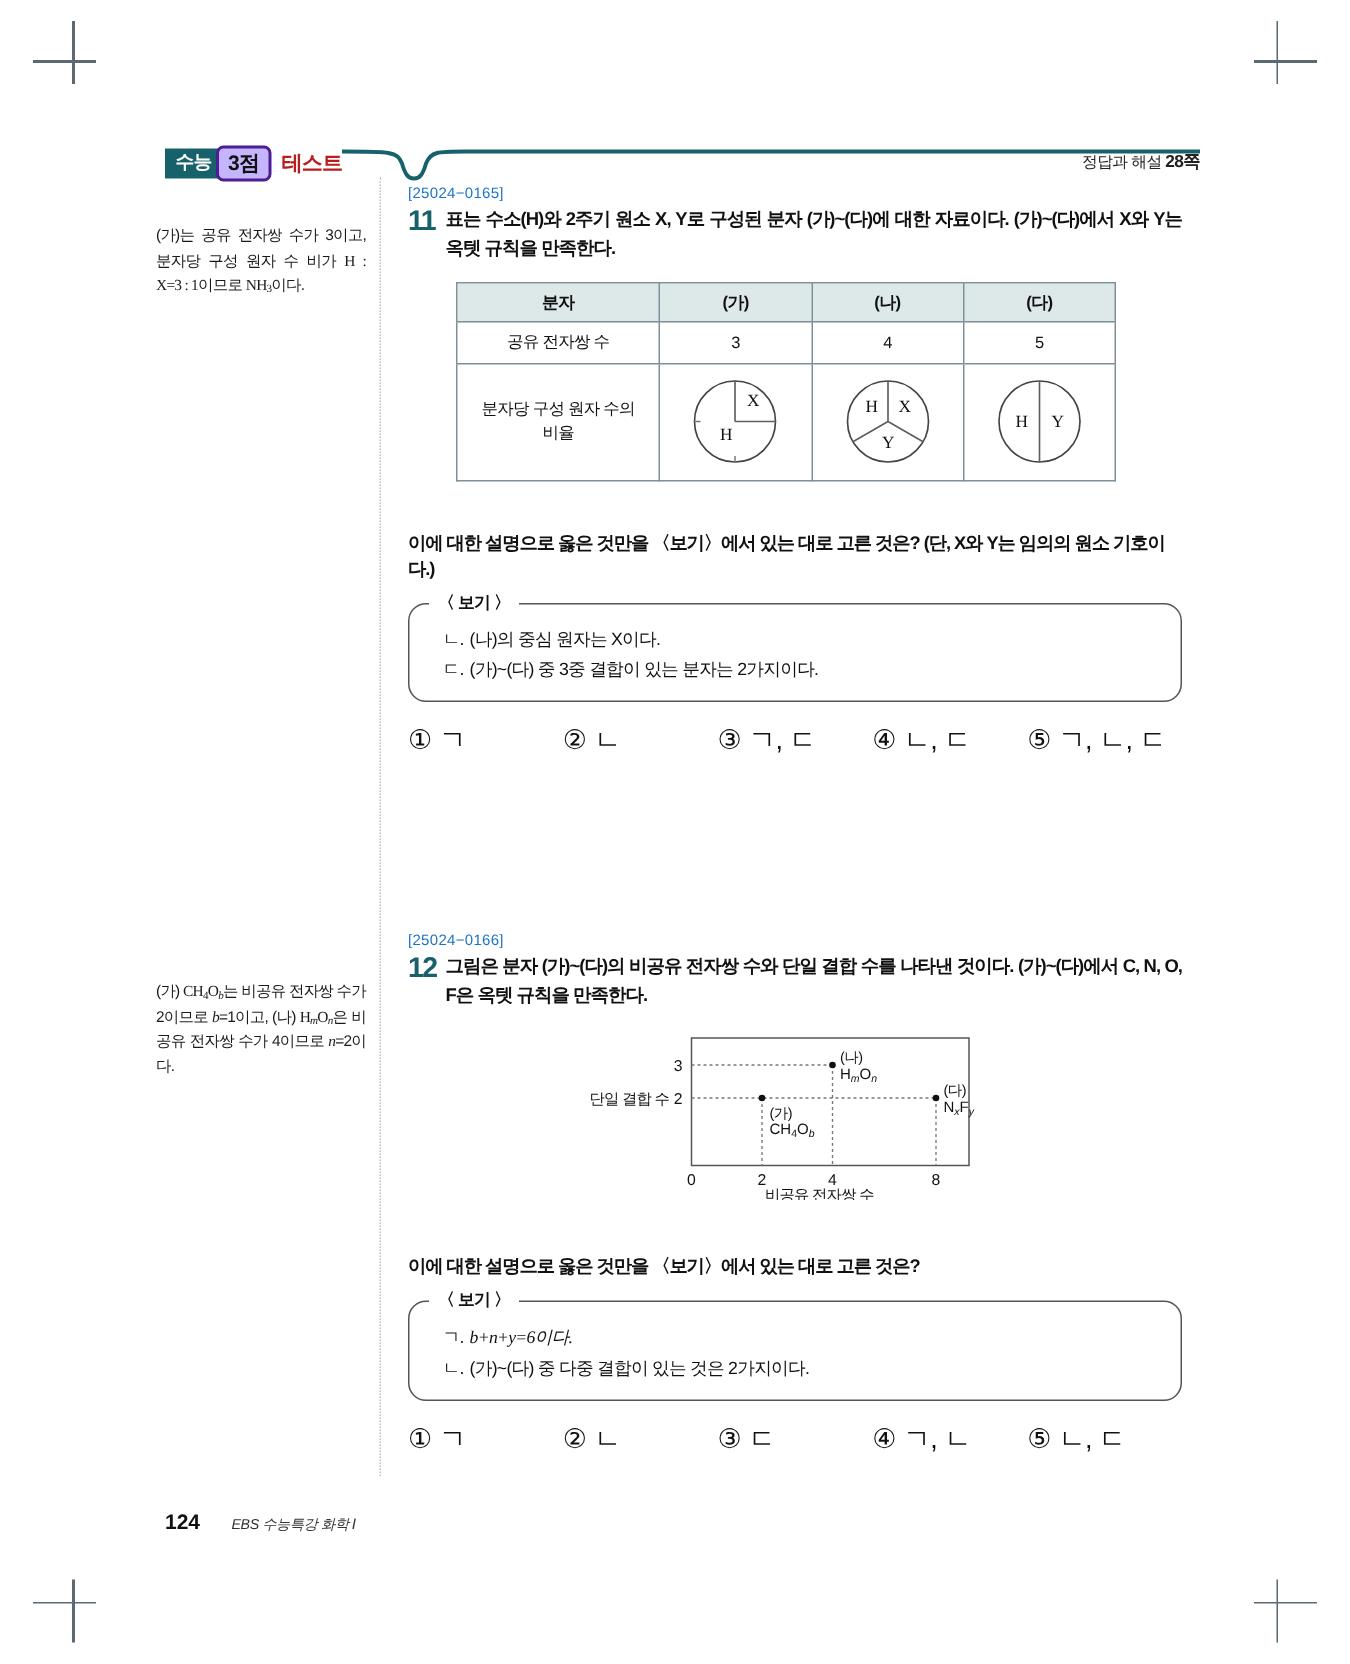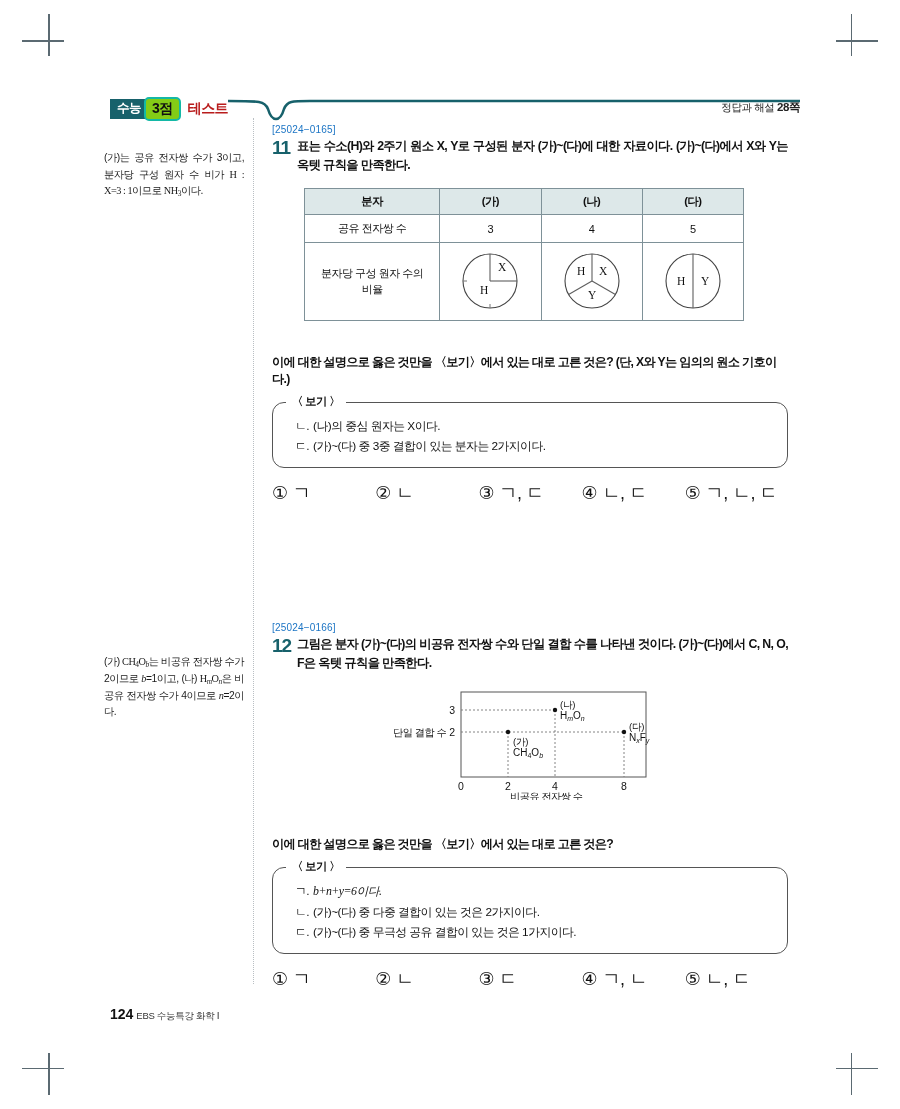--- a/index.html
+++ b/index.html
@@ -39,22 +39,22 @@
     position: absolute; left: 0; top: 0;
     display: flex; align-items: center; height: 22px;
   }
   .badge-suneung {
     background: #17616b; color: #fff;
     font-size: 12.5px; font-weight: bold;
     padding: 3px 7px 4px 7px; letter-spacing: -0.5px;
     line-height: 1;
   }
   .badge-3 {
-    background: #84cc16; color: #111;
-    border: 2px solid #14b8a6; border-radius: 5px;
+    background: #c4b5fd; color: #111;
+    border: 2px solid #4c1d95; border-radius: 5px;
     font-size: 14px; font-weight: bold;
     padding: 1px 6px 2px 6px; margin-left: -4px;
     line-height: 1.15; letter-spacing: -0.5px;
     position: relative; z-index: 2;
   }
   .badge-test {
     font-size: 14px; font-weight: bold; color: #b91c1c;
     margin-left: 7px; letter-spacing: -0.6px;
   }
   .hdr-rule { position: absolute; left: 0; top: 0; width: 100%; height: 100%; }
@@ -171,21 +171,21 @@
   .pt-lbl { font-size: 9.6px; letter-spacing: -0.3px; }
   .pt-lbl-f { font-size: 10px; font-family: "Liberation Serif", serif; }
 
   
   .footer {
     position: absolute; left: 110px; bottom: 86px;
     display: flex; align-items: baseline;
   }
   .pg-num { font-size: 14px; font-weight: bold; color: #111; }
   .pg-book {
-    font-size: 9.5px; color: #333; margin-left: 3px; letter-spacing: -0.3px;
+    font-size: 9.5px; color: #333; margin-left: 21px; letter-spacing: -0.3px; font-style: italic;
   }
 </style>
 </head>
 <body>
 
 <div class="crop tl">
     <i class="v"></i>
     <i class="h"></i>
   </div>
 <div class="crop tr">
@@ -372,23 +372,20 @@
 
   <div class="bogi-block">
     <div class="bogi-tag">〈 보기 〉</div>
     <div class="bogi-box">
       <div class="bogi-item">
         <span class="mark">ㄱ.</span><span class="ital">b+n+y=6이다.</span>
       </div>
       <div class="bogi-item">
         <span class="mark">ㄴ.</span><span>(가)~(다) 중 다중 결합이 있는 것은 2가지이다.</span>
       </div>
-      <div class="bogi-item">
-        <span class="mark">ㄷ.</span><span>(가)~(다) 중 무극성 공유 결합이 있는 것은 1가지이다.</span>
-      </div>
     </div>
   </div>
 
   <div class="choices">
     <span class="ch"><span class="cnum">①</span><span>ㄱ</span></span>
     <span class="ch"><span class="cnum">②</span><span>ㄴ</span></span>
     <span class="ch"><span class="cnum">③</span><span>ㄷ</span></span>
     <span class="ch"><span class="cnum">④</span><span>ㄱ, ㄴ</span></span>
     <span class="ch"><span class="cnum">⑤</span><span>ㄴ, ㄷ</span></span>
   </div>

